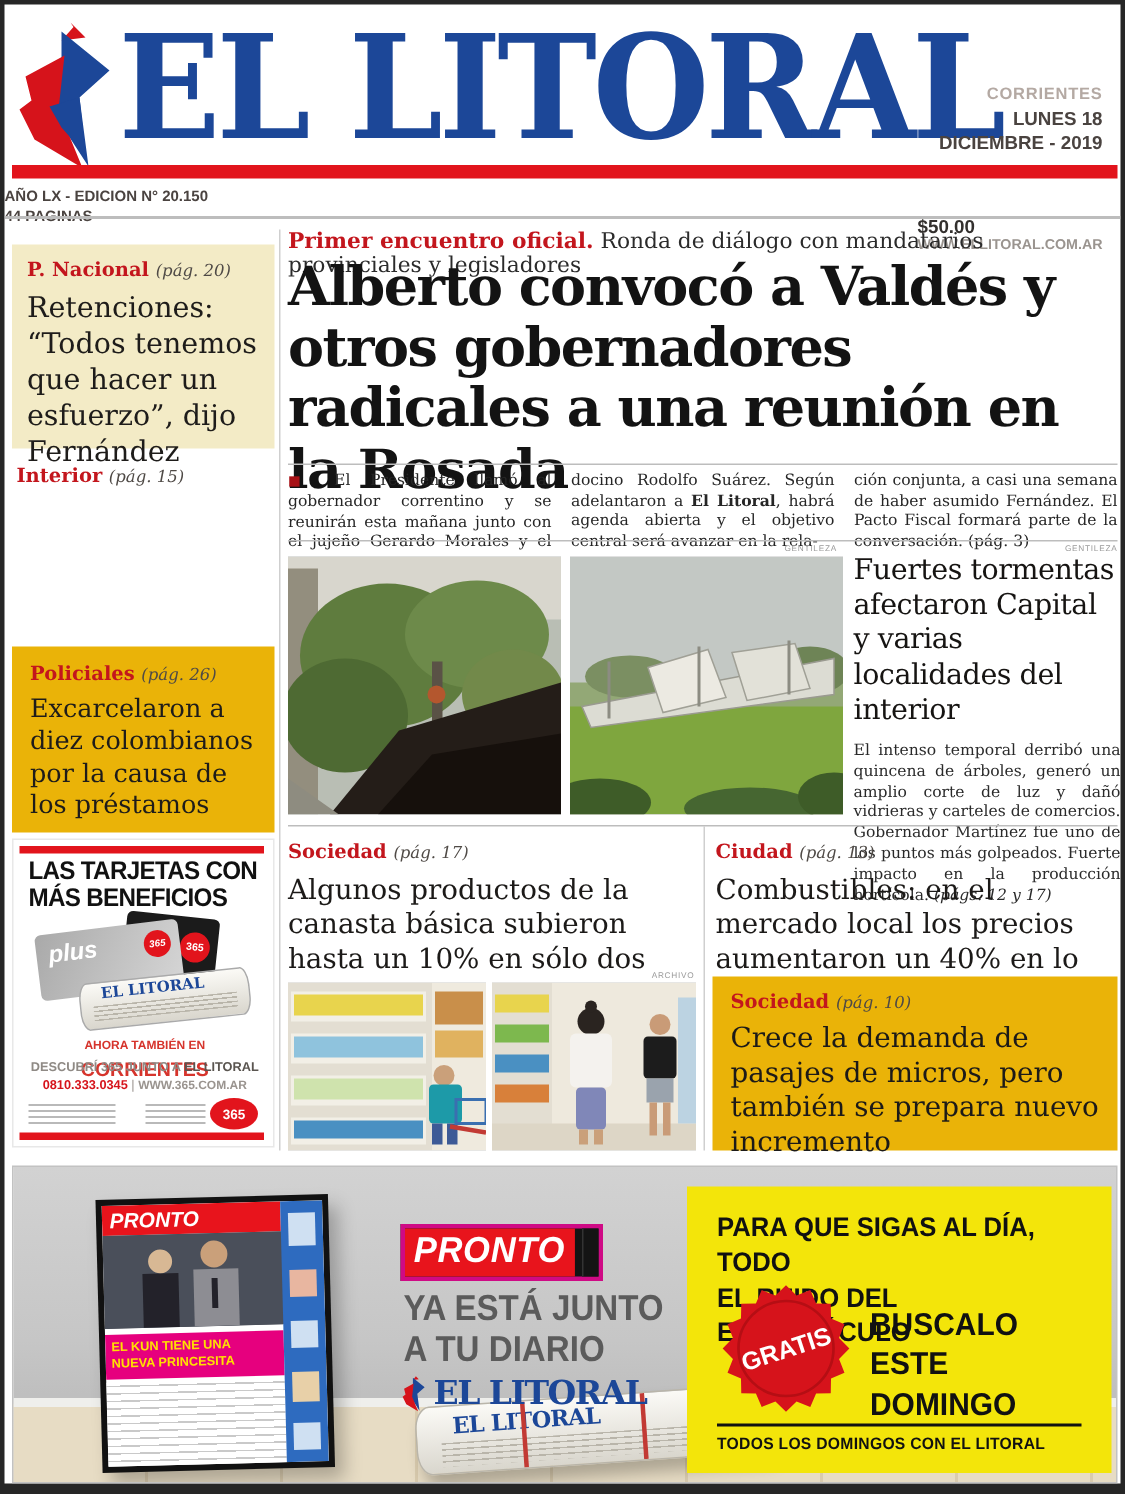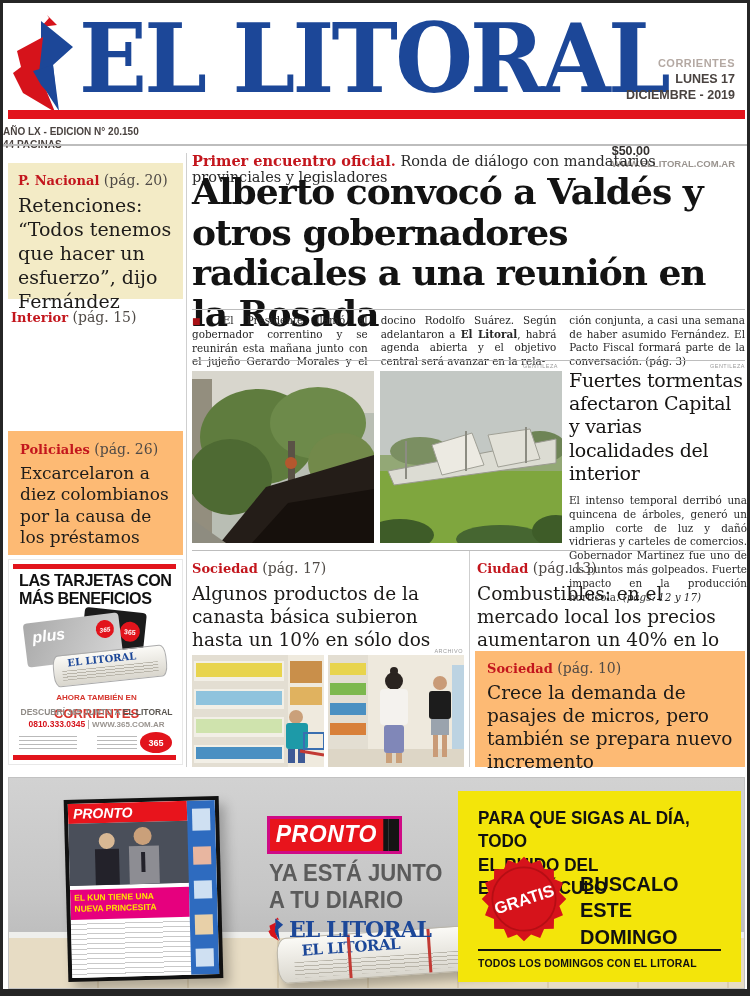--- a/index.html
+++ b/index.html
@@ -21,24 +21,24 @@
   .ed-meta{left:0;top:122px;color:#4a4340;font-weight:bold;font-size:10px;line-height:13px;}
   .price{right:12px;top:121px;margin-top:20px;}
   .price .p1{color:#33302e;font-weight:bold;font-size:12.5px;}
   .price .p2{color:#9a9democratic;} 
   .price .p2{color:#9a948f;font-weight:bold;font-size:9.5px;}
   .grule{background:#bdbdbd;height:2px;}
   .vrule{background:#cfcfcf;width:1px;}
 
   
   .sec-label{font-family:"DejaVu Serif",serif;font-weight:bold;color:#c3161d;font-size:13px;}
-  .sec-page{font-family:"DejaVu Serif",serif;color:#4f4a46;font-size:14px;font-weight:normal;}
+  .sec-page{font-family:"DejaVu Serif",serif;font-style:italic;color:#4f4a46;font-size:11px;font-weight:normal;}
   .side-head{font-family:"DejaVu Serif",serif;color:#1e1c1a;line-height:1.26;}
   .box-yellow{background:#f3ebc6;}
-  .box-blue{background:#fdba74;}
+  .box-blue{background:#eab308;}
 
   
   .ad365{left:5px;top:556px;width:175px;height:206px;background:#fff;border:1px solid #e8e8e8;box-sizing:border-box;}
   .ad365 .bar{position:absolute;left:4px;width:163px;height:5px;background:#e2141c;}
   .ad365 h2{position:absolute;left:10px;top:12px;margin:0;color:#111;font-size:17px;line-height:1.05;
             letter-spacing:-.5px;transform:scaleX(.95);transform-origin:left;}
   .card{position:absolute;border-radius:4px;}
   .finestripes{position:absolute;height:14px;background:repeating-linear-gradient(#b9b9b9 0 1.5px,#fff 1.5px 4px);}
   .oval365{position:absolute;background:#e2141c;color:#fff;font-weight:bold;border-radius:50%;
            display:flex;align-items:center;justify-content:center;}
@@ -108,21 +108,21 @@
       <polygon points="36,0 46,10 30,12 38,3" fill="#d6131b"></polygon>
       <polygon points="30,6 62,32 42,50 48,96 22,56 30,34" fill="#1c4798"></polygon>
       <polygon points="6,36 32,22 28,58 44,97 12,78 2,58 10,52" fill="#d6131b"></polygon>
       <polygon points="22,56 42,50 46,88 30,70" fill="#1c4798"></polygon>
     </svg>
   </div>
   <div class="abs mast-title">EL LITORAL</div>
 
   <div class="abs mast-meta">
     <div class="mast-loc">CORRIENTES</div>
-    <div class="mast-date">LUNES 17</div>
+    <div class="mast-date">LUNES 18</div>
     <div class="mast-date">DICIEMBRE - 2019</div>
   </div>
 
   <div class="abs redbar"></div>
 
   <div class="abs ed-meta">
     <div>AÑO LX - EDICION N° 20.150</div>
     <div>44 PAGINAS</div>
   </div>
   <div class="abs price">

